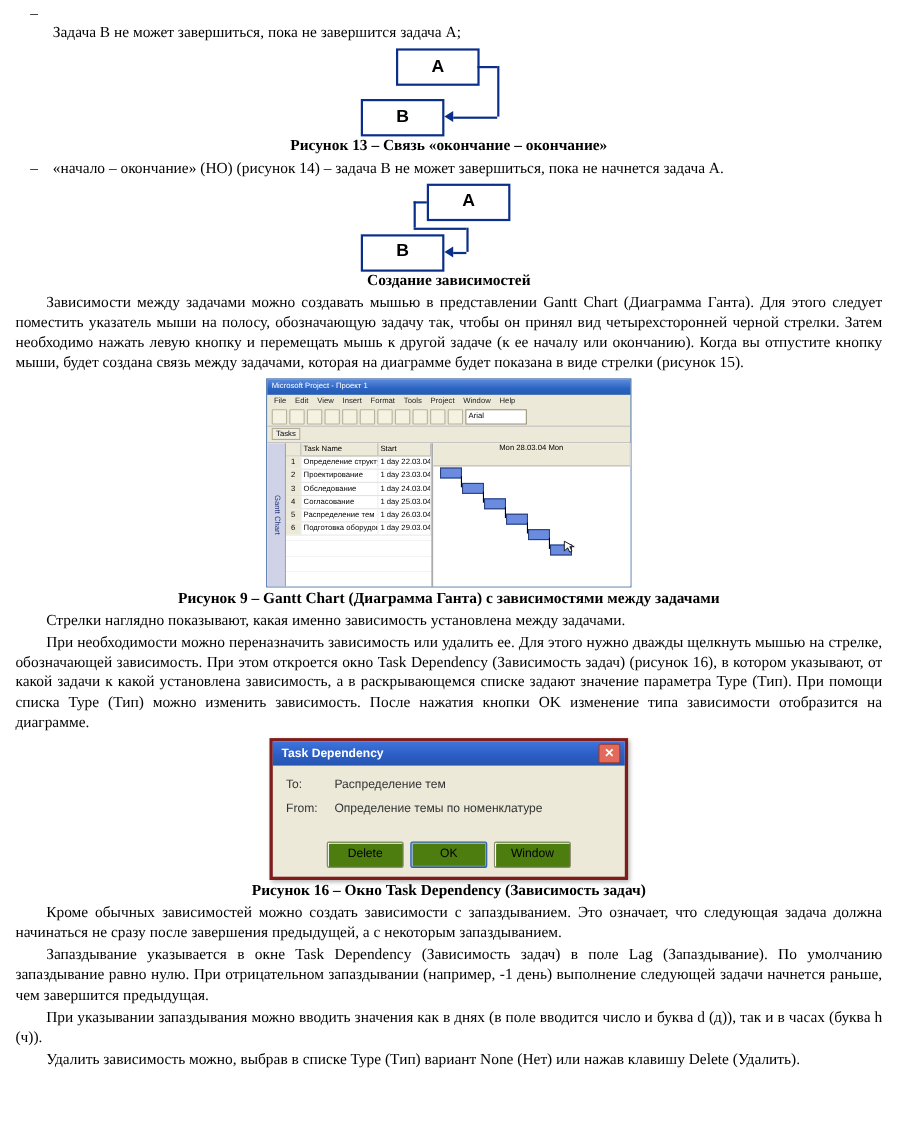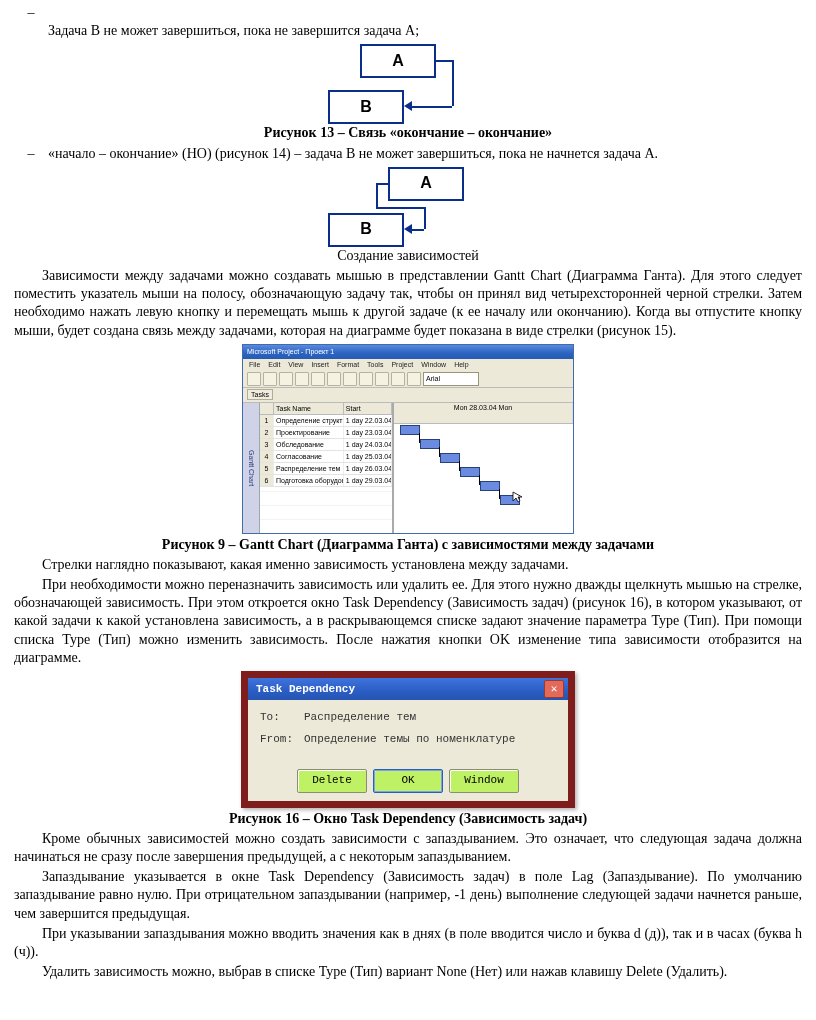--- a/index.html
+++ b/index.html
@@ -10,21 +10,21 @@
     background: #fff;
     width: 816px;
     margin: 0;
     padding: 4px 14px 12px 14px;
     box-sizing: border-box;
   }
   p { margin: 0 0 2px 0; }
   .indent { text-indent: 28px; }
   .justify { text-align: justify; }
   .center { text-align: center; }
-  .bold { font-weight: normal; }
+  .bold { font-weight: bold; }
   .bullet-row { display: flex; }
   .bullet-dash { width: 34px; flex: none; text-align: center; }
   .bullet-body { flex: 1; text-align: justify; }
   .fig { display: flex; flex-direction: column; align-items: center; margin: 4px 0 2px 0; }
   .fig-caption { text-align: center; margin-top: 2px; font-weight: bold; }
 
   
   .oo { width: 160px; height: 78px; position: relative; }
   .oo-box { position: absolute; width: 72px; height: 30px; border: 2px solid #0a2f8a; display: flex; align-items: center; justify-content: center; font-family: Arial, sans-serif; font-weight: bold; font-size: 16px; background: #fff; }
   .oo-a { left: 32px; top: 0; }
@@ -83,23 +83,23 @@
   .msp-gantt { flex:1; position:relative; background:#fff; }
   .msp-gantt-head { height:20px; background:#ece9d8; border-bottom:1px solid #bbb; display:flex; }
   .msp-day { flex:1; border-right:1px solid #ddd; text-align:center; }
   .msp-bar { position:absolute; height:8px; background:#6a8be0; border:1px solid #28407a; }
   .msp-linkv { position:absolute; border-left:1px solid #000; }
   .msp-cur { position:absolute; width:12px; height:12px; }
 
   
   .dlg {
     width: 320px;
-    border: 7px solid #7f1d1d;
+    border: 3px solid #7f1d1d;
     background: #ece9d8;
-    font-family: Liberation Mono, monospace;
+    font-family: Liberation Sans, sans-serif;
     font-size: 11px;
     box-shadow: 2px 2px 4px rgba(0,0,0,0.3);
   }
   .dlg-title {
     height: 22px;
     background: linear-gradient(180deg,#3f74dd 0%, #2a5dc4 60%, #2654b0 100%);
     color: #fff;
     display: flex; align-items: center; justify-content: space-between;
     padding: 0 4px 0 8px;
     font-weight: bold;
@@ -109,21 +109,21 @@
   .dlg-row { display:flex; align-items:center; margin-bottom:8px; }
   .dlg-label { width: 44px; color:#333; }
   .dlg-val { color:#333; }
   .dlg-select { flex: none; width: 130px; height: 20px; background:#2a52be; color:#fff; display:flex; align-items:center; justify-content:space-between; padding:0 2px 0 6px; border:1px solid #7a96c0; }
   .dlg-select .chev { width:14px; height:16px; background:#cdd9ee; color:#000; display:flex; align-items:center; justify-content:center; font-size:9px;}
   .dlg-lagbox { width:48px; height:20px; border:1px solid #7f9db9; background:#fff; display:flex; align-items:center; }
   .dlg-lagbox input { border:none; width:30px; font-size:11px; font-family:inherit; outline:none; }
   .dlg-spin { width:14px; height:20px; border-left:1px solid #b4c4dd; display:flex; flex-direction:column; }
   .dlg-spin div { flex:1; background:#dce4f0; display:flex; align-items:center; justify-content:center; font-size:6px;}
   .dlg-buttons { display:flex; justify-content:center; gap:6px; padding: 4px 0 8px 0; }
-  .dlg-btn { width:68px; height:22px; border:1px solid #8d8d77; background:#bef264; display:flex; align-items:center; justify-content:center; border-radius:2px; box-shadow: inset 1px 1px 0 #fff; text-align: center; }
+  .dlg-btn { width:68px; height:22px; border:1px solid #8d8d77; background:#4d7c0f; display:flex; align-items:center; justify-content:center; border-radius:2px; box-shadow: inset 1px 1px 0 #fff; text-align: center; }
   .dlg-btn.primary { border:1px solid #2a5dc4; box-shadow: inset 0 0 0 1px #7aa3e8, inset 1px 1px 0 #fff; }
 </style>
 </head>
 <body>
 
 <div class="bullet-row">
   <div class="bullet-dash">–</div>
   <div class="bullet-body">
     <br>
     <span>Задача B не может завершиться, пока не завершится задача A;</span>

